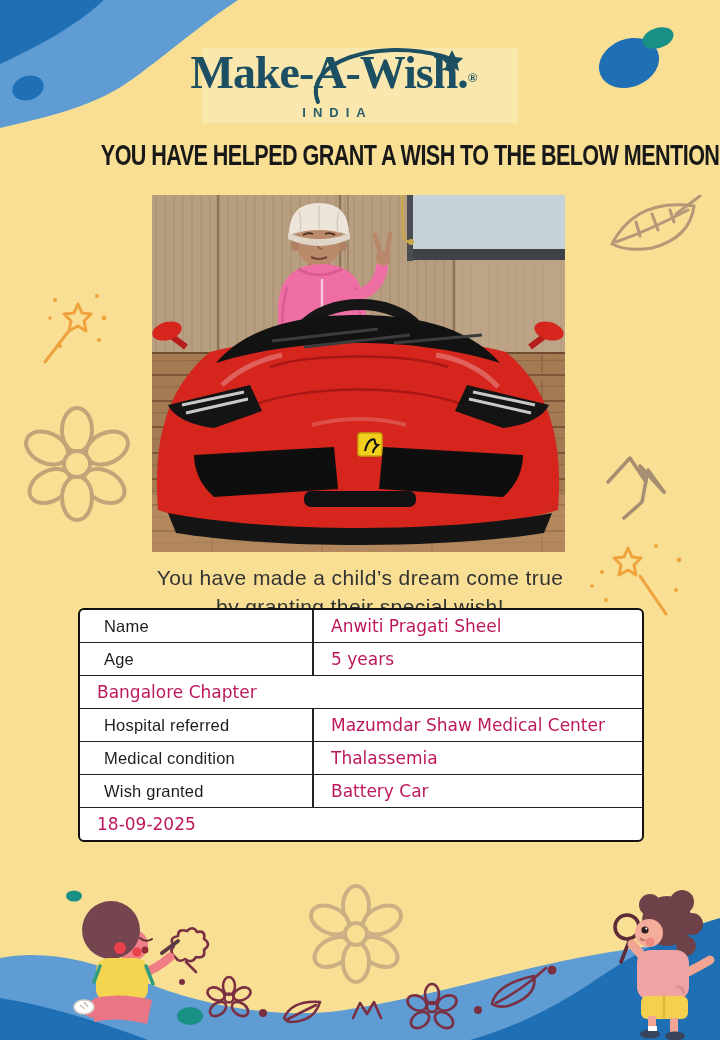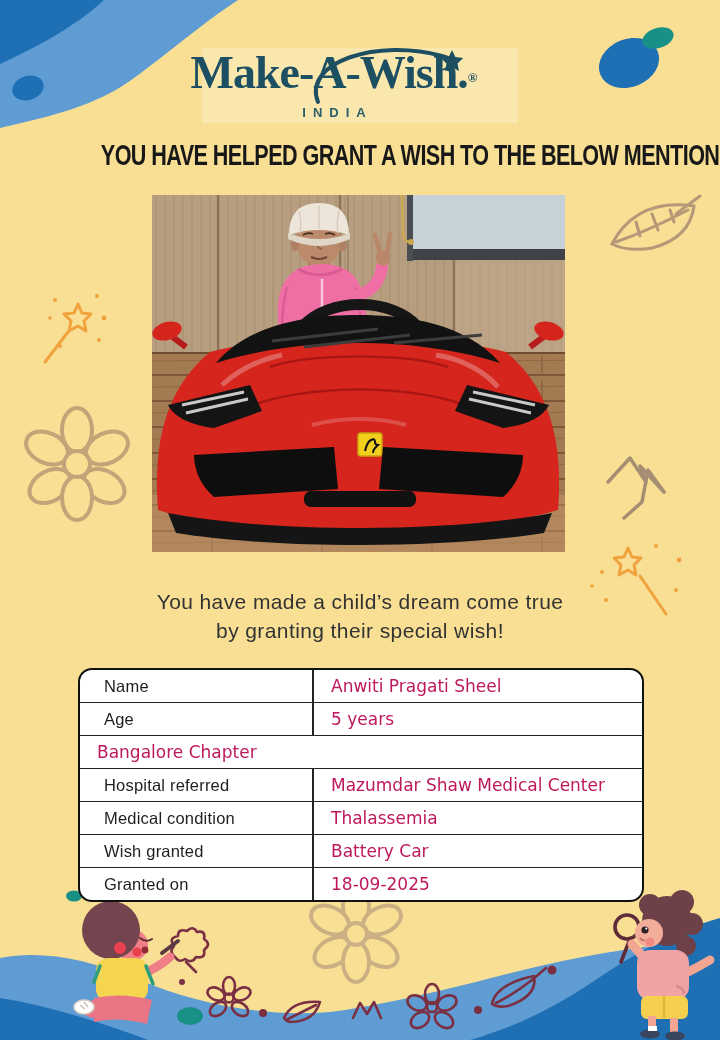--- a/index.html
+++ b/index.html
@@ -39,27 +39,26 @@
   }
 
   
   .photo{left:152px;top:195px;width:413px;height:357px;}
 
   
   .message{
     left:0;top:563px;width:720px;text-align:center;
     font-size:21px;color:#333;line-height:29px;letter-spacing:.4px;
     font-weight:500;
-    margin-top:24px;
   }
 
   
   .info-table{
-    left:78px;top:668px;width:562px;height:230px;
-    background:#fff;border:2.5px solid #111;border-radius:14px;
+    left:78px;top:608px;width:562px;height:230px;
+    background:#fff;border:2.5px solid #111;border-radius:6px;
     overflow:hidden;display:flex;flex-direction:column;
   }
   .trow{flex:1;display:flex;border-top:1.5px solid #222;}
   .trow:first-child{border-top:none;}
   .tlabel{
     width:208px;border-right:2px solid #222;display:flex;align-items:center;
     padding-left:24px;font-size:16.5px;color:#1e1e1e;letter-spacing:.2px;
   }
   .tvalue{
     flex:1;display:flex;align-items:center;padding-left:17px;
@@ -370,18 +369,17 @@
     </div>
     <div class="trow">
       <div class="tlabel">Medical condition</div>
       <div class="tvalue">Thalassemia</div>
     </div>
     <div class="trow">
       <div class="tlabel">Wish granted</div>
       <div class="tvalue">Battery Car</div>
     </div>
     <div class="trow">
-      <div class="tlabel">Granted on</div>
       <div class="tvalue">18-09-2025</div>
     </div>
   </div>
 
 </div>
 
 </body></html>

